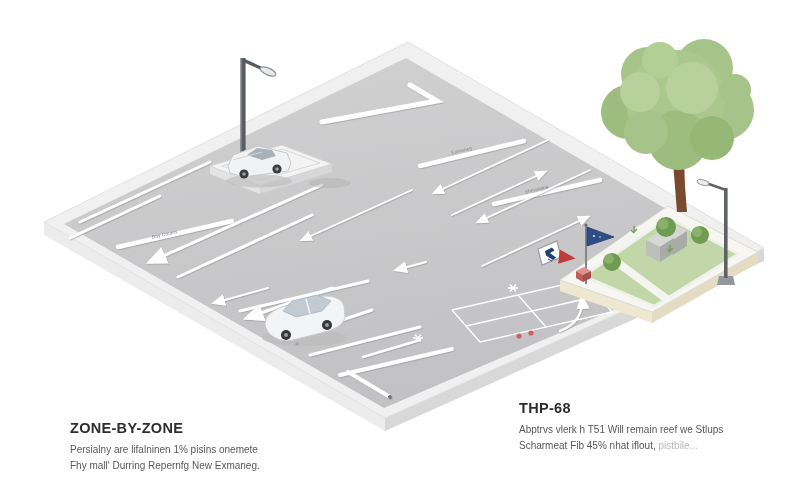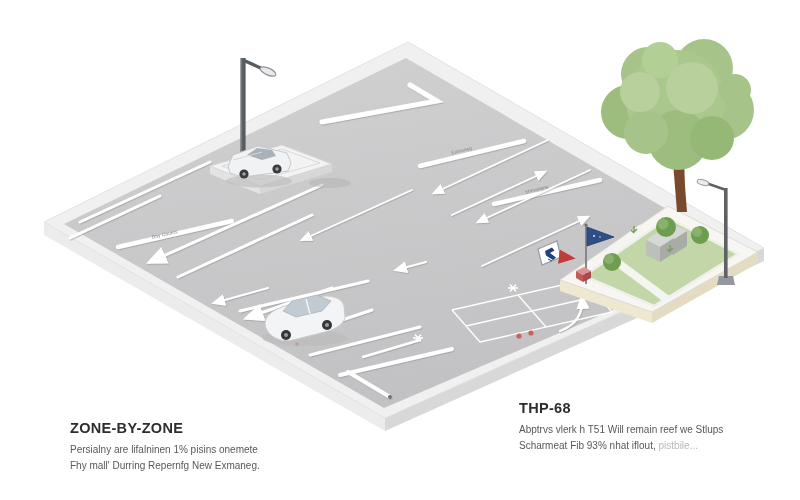--- a/index.html
+++ b/index.html
@@ -229,17 +229,17 @@
 <div class="caption caption-left">
   <h3>ZONE-BY-ZONE</h3>
   <p>Persialny are lifalninen 1% pisins onemete</p>
   <p>Fhy mall' Durring Repernfg New Exmaneg.</p>
 </div>
 
 <div class="caption caption-right">
   <h3>THP-68</h3>
   <p>Abptrvs vlerk h T51 Will remain reef we Stlups</p>
   <p>
-    <span>Scharmeat Fib 93% nhat iflout,</span><span class="light"> pistbile...</span>
+    <span>Scharmeat Fib 45% nhat iflout,</span><span class="light"> pistbile...</span>
   </p>
 </div>
 
 </div>
 
 </body></html>

